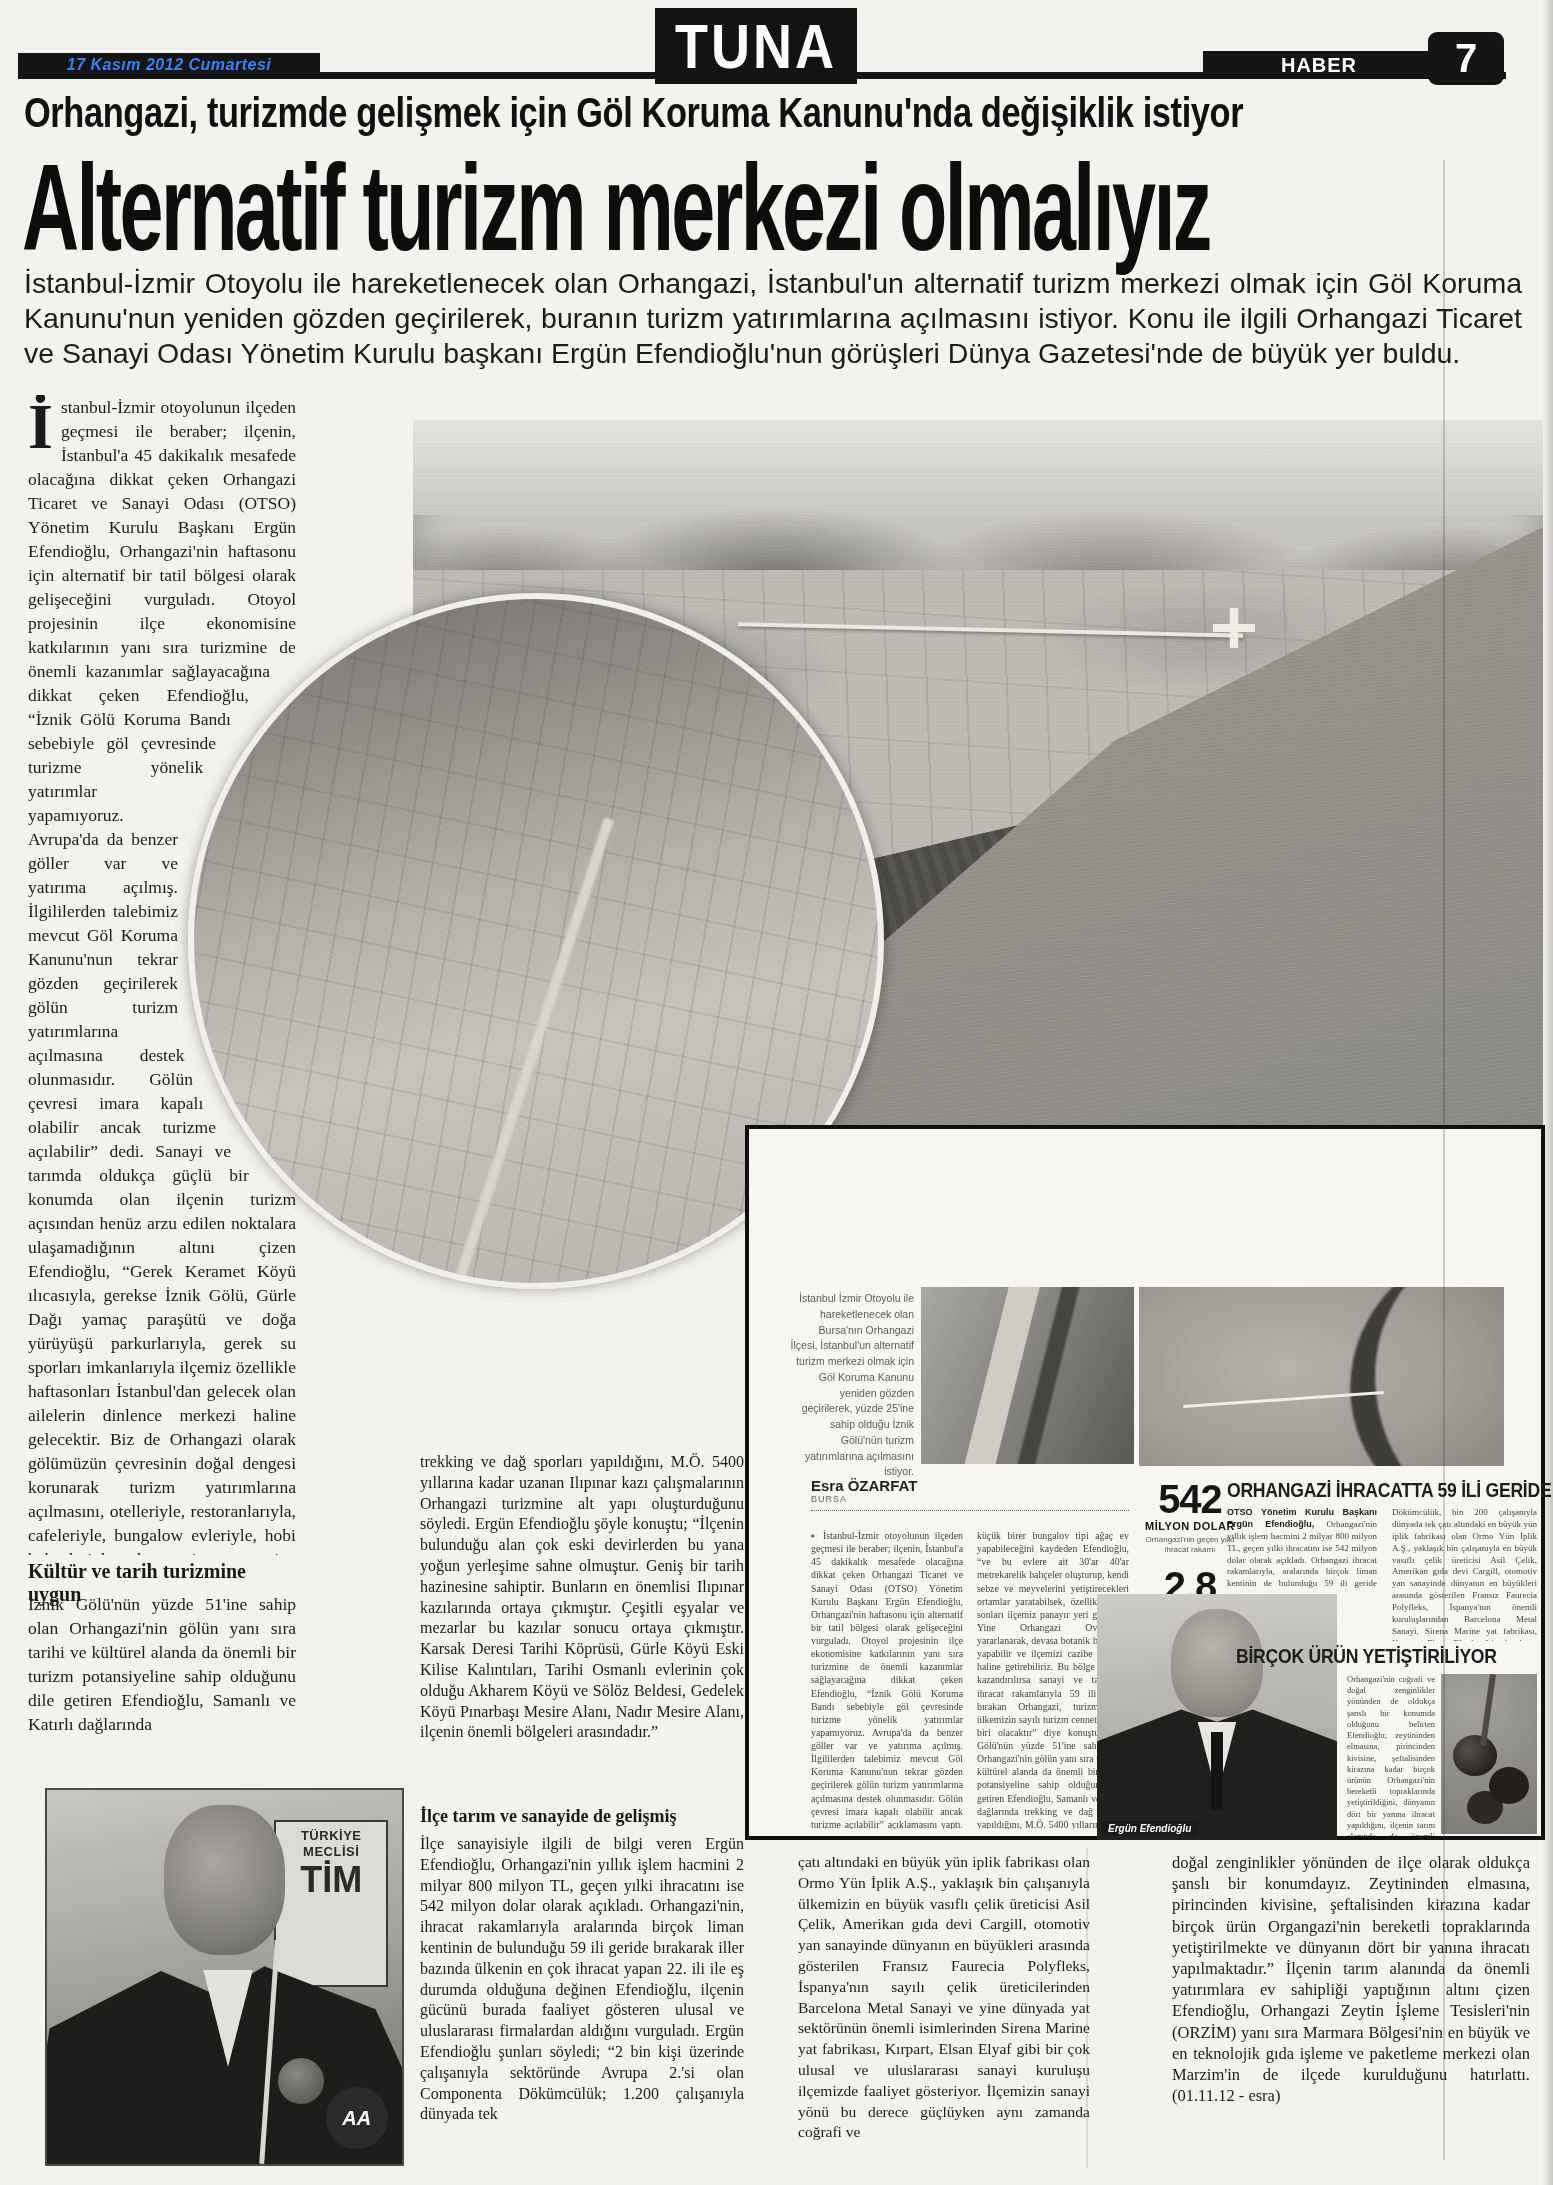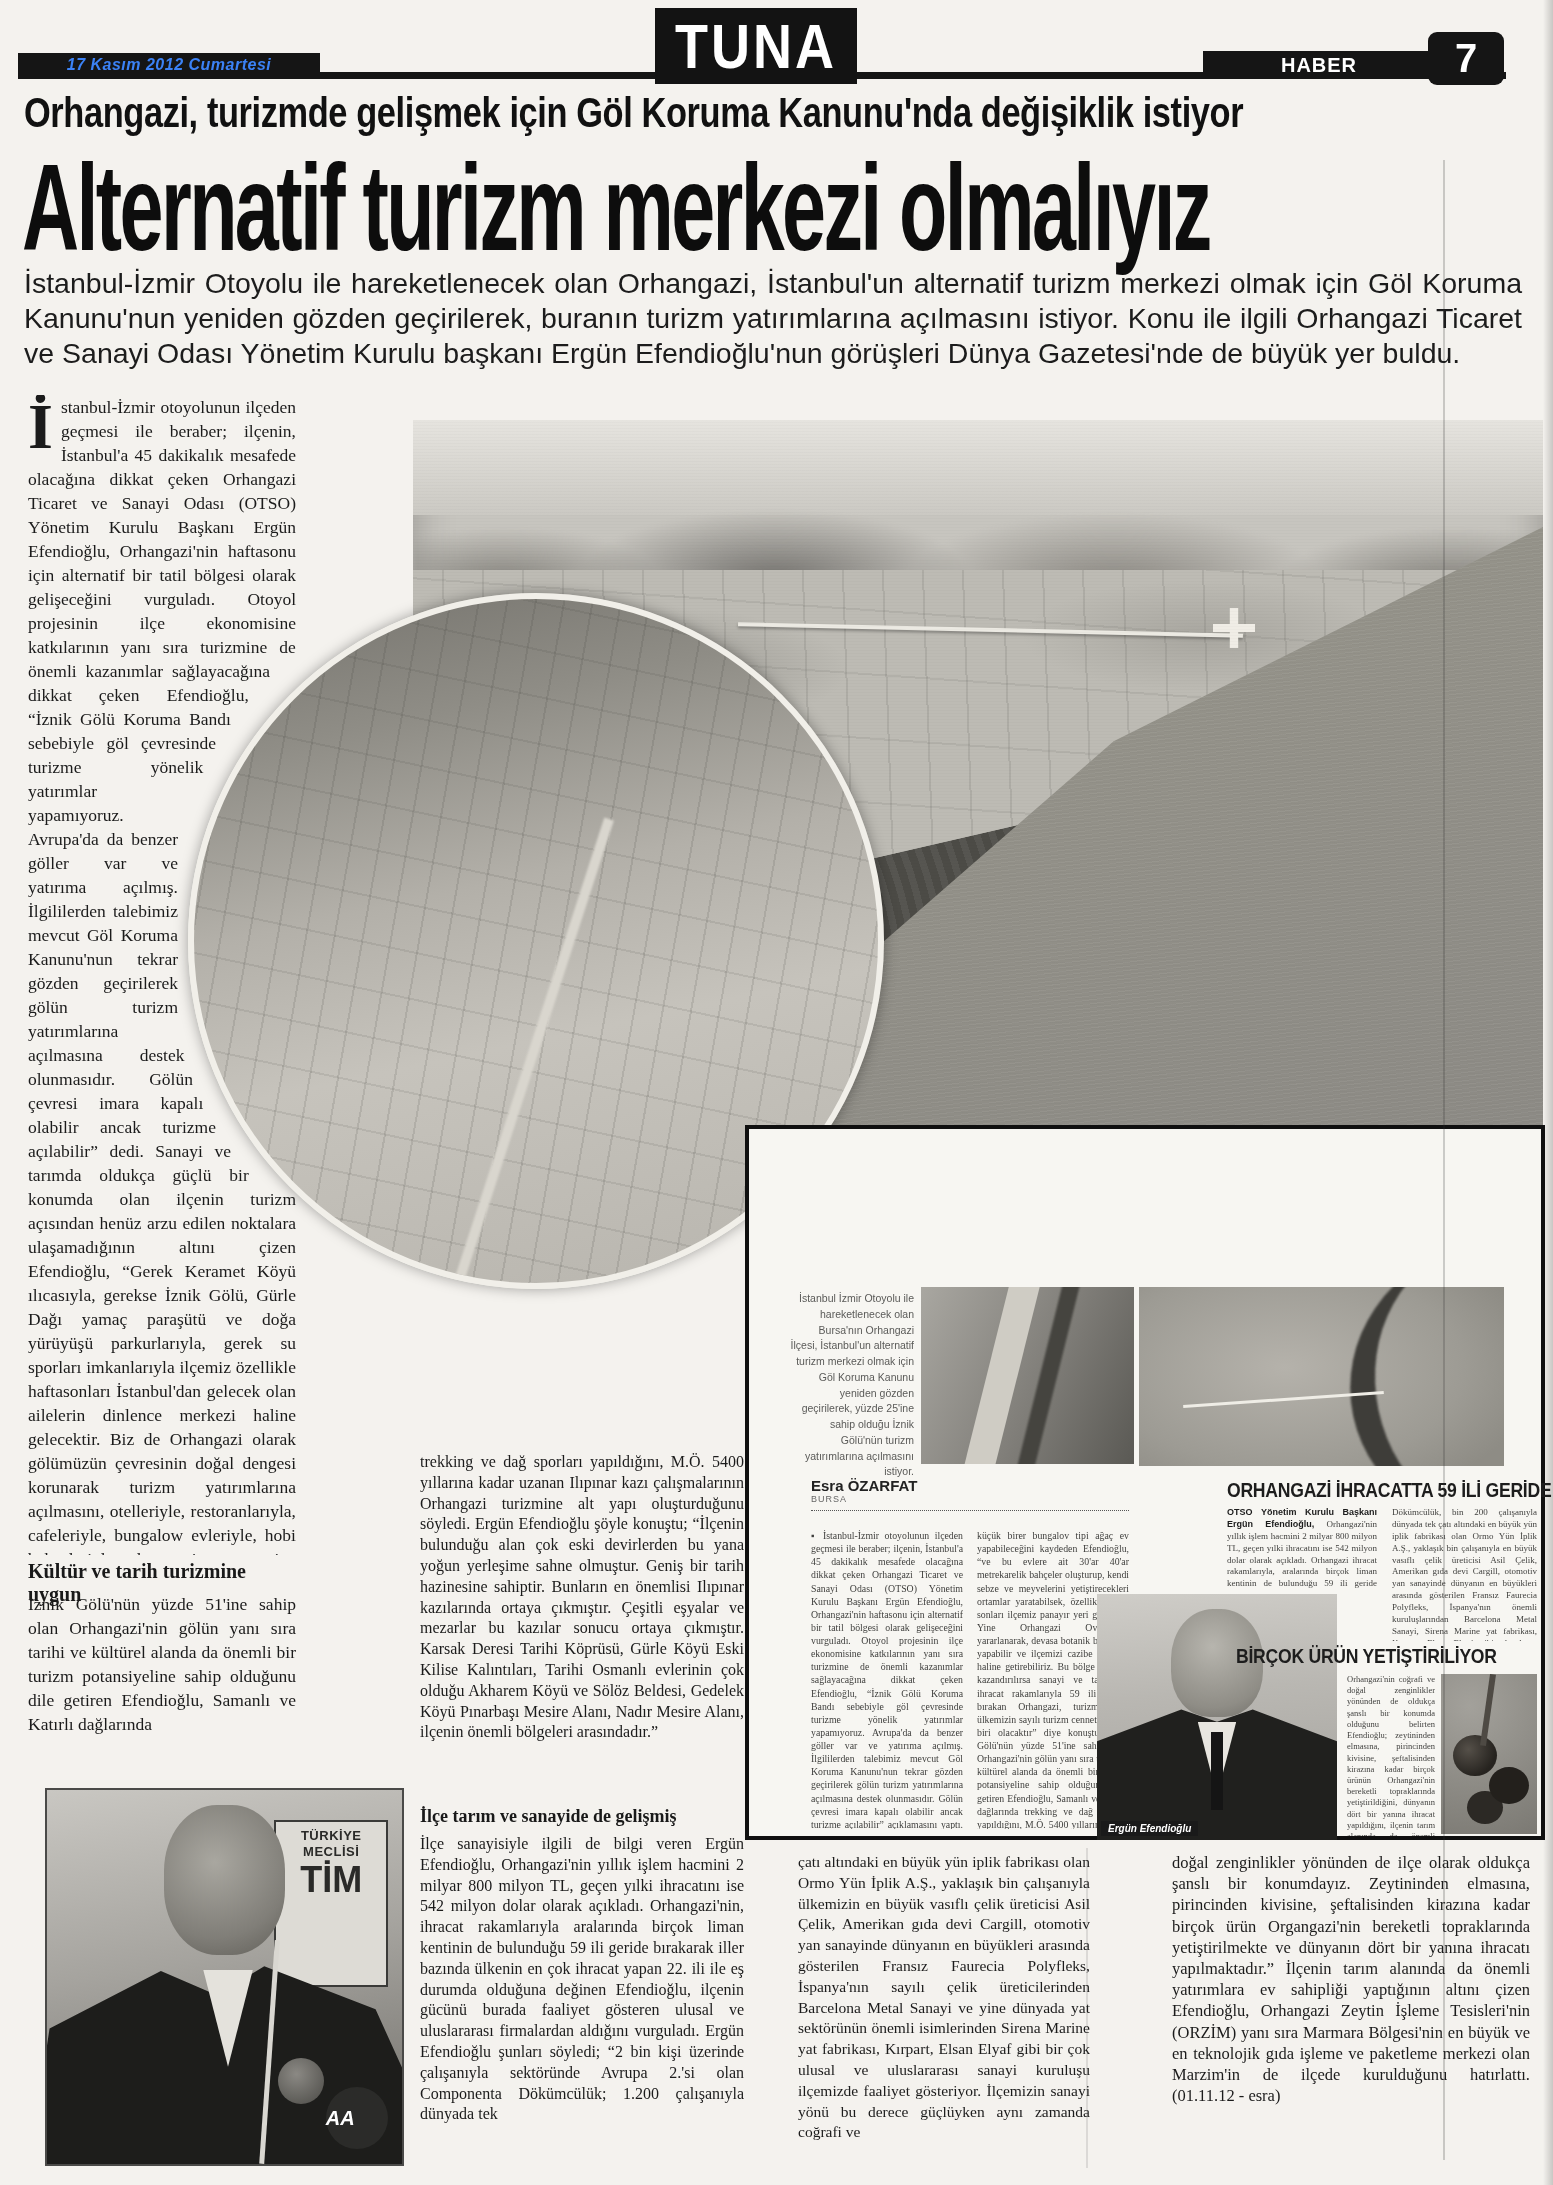--- a/index.html
+++ b/index.html
@@ -149,21 +149,21 @@
   .poster .ln{font-size:13px;letter-spacing:.5px;}
   .poster .big{font-size:36px;line-height:1;margin-top:2px;}
   .spk-suit{position:absolute;left:-6%;bottom:-6%;width:112%;height:64%;background:#1d1d1b;
     clip-path:polygon(0 100%,6% 34%,34% 10%,48% 20%,60% 8%,88% 26%,100% 70%,100% 100%);}
   .spk-head{position:absolute;left:33%;top:4%;width:34%;height:40%;border-radius:44%;
     background:radial-gradient(circle at 42% 38%,#a9a7a0 0%,#807e78 65%,#5f5d57 100%);}
   .spk-shirt{position:absolute;left:44%;bottom:26%;width:14%;height:26%;background:#e4e2dc;
     clip-path:polygon(0 0,100% 0,50% 100%);}
   .spk-mic1{position:absolute;right:4%;bottom:4%;width:62px;height:62px;border-radius:50%;background:#2b2b29;
     color:#fff;font-family:"Liberation Sans",sans-serif;font-weight:800;font-style:italic;font-size:20px;
-    display:flex;align-items:center;justify-content:flex-start;}
+    display:flex;align-items:center;justify-content:center;}
   .spk-mic2{position:absolute;right:22%;bottom:16%;width:46px;height:46px;border-radius:50%;
     background:radial-gradient(circle at 40% 35%,#8b8984,#4b4a46);}
   .spk-stick{position:absolute;left:62%;top:40%;width:5px;height:60%;background:#d9d7d1;transform:rotate(4deg);}
   
   .scanline1{left:1443px;top:160px;width:2px;height:2000px;background:rgba(45,45,45,.22);z-index:9;}
   .scanline2{left:1086px;top:1848px;width:2px;height:320px;background:rgba(45,45,45,.12);z-index:9;}
   .edge-shade{right:0;top:0;width:10px;height:2185px;background:linear-gradient(90deg,transparent,rgba(0,0,0,.18));z-index:9;}
 </style>
 </head>
 <body>
@@ -225,20 +225,28 @@
       <div class="arc"></div>
       <div class="pier"></div>
     </div>
     <div class="inset-byline-block">
       <div class="inset-byline">Esra ÖZARFAT</div>
       <div class="inset-city">BURSA</div>
     </div>
     <div class="smallcol smallcolA">▪ İstanbul-İzmir otoyolunun ilçeden geçmesi ile beraber; ilçenin, İstanbul'a 45 dakikalık mesafede olacağına dikkat çeken Orhangazi Ticaret ve Sanayi Odası (OTSO) Yönetim Kurulu Başkanı Ergün Efendioğlu, Orhangazi'nin haftasonu için alternatif bir tatil bölgesi olarak gelişeceğini vurguladı. Otoyol projesinin ilçe ekonomisine katkılarının yanı sıra turizmine de önemli kazanımlar sağlayacağına dikkat çeken Efendioğlu, “İznik Gölü Koruma Bandı sebebiyle göl çevresinde turizme yönelik yatırımlar yapamıyoruz. Avrupa'da da benzer göller var ve yatırıma açılmış. İlgililerden talebimiz mevcut Göl Koruma Kanunu'nun tekrar gözden geçirilerek gölün turizm yatırımlarına açılmasına destek olunmasıdır. Gölün çevresi imara kapalı olabilir ancak turizme açılabilir” açıklamasını yaptı. Sanayi ve tarımda oldukça güçlü bir ko-</div>
     <div class="smallcol smallcolB">küçük birer bungalov tipi ağaç ev yapabileceğini kaydeden Efendioğlu, “ve bu evlere ait 30'ar 40'ar metrekarelik bahçeler oluşturup, kendi sebze ve meyvelerini yetiştirecekleri ortamlar yaratabilsek, özellikle hafta sonları ilçemiz panayır yeri gibi olur. Yine Orhangazi Ovası'ndan yararlanarak, devasa botanik bahçeleri yapabilir ve ilçemizi cazibe merkezi haline getirebiliriz. Bu bölge turizme kazandırılırsa sanayi ve tarımdaki ihracat rakamlarıyla 59 ili geride bırakan Orhangazi, turizmde de ülkemizin sayılı turizm cennetlerinden biri olacaktır” diye konuştu. İznik Gölü'nün yüzde 51'ine sahip olan Orhangazi'nin gölün yanı sıra tarihi ve kültürel alanda da önemli bir turizm potansiyeline sahip olduğunu dile getiren Efendioğlu, Samanlı ve Katırlı dağlarında trekking ve dağ sporları yapıldığını, M.Ö. 5400 yıllarına kadar uzanan Ilıpınar kazıları bulunduğunu söyledi.</div>
 
+    <div class="stats">
+      <div class="stat-val">542</div>
+      <div class="stat-unit">MİLYON DOLAR</div>
+      <div class="stat-cap">Orhangazi'nin geçen yılki ihracat rakamı</div>
+      <div class="stat-val">2.8</div>
+      <div class="stat-unit">MİLYAR TL</div>
+      <div class="stat-cap">Orhangazi'nin yıllık işlem hacmi</div>
+    </div>
 
     <div class="portrait">
       <div class="suit"></div>
       <div class="shirt"></div>
       <div class="tie"></div>
       <div class="head"></div>
       <div class="portrait-cap">Ergün Efendioğlu</div>
     </div>
 
     <div class="r-head r-head1">ORHANGAZİ İHRACATTA 59 İLİ GERİDE BIRAKTI</div>

